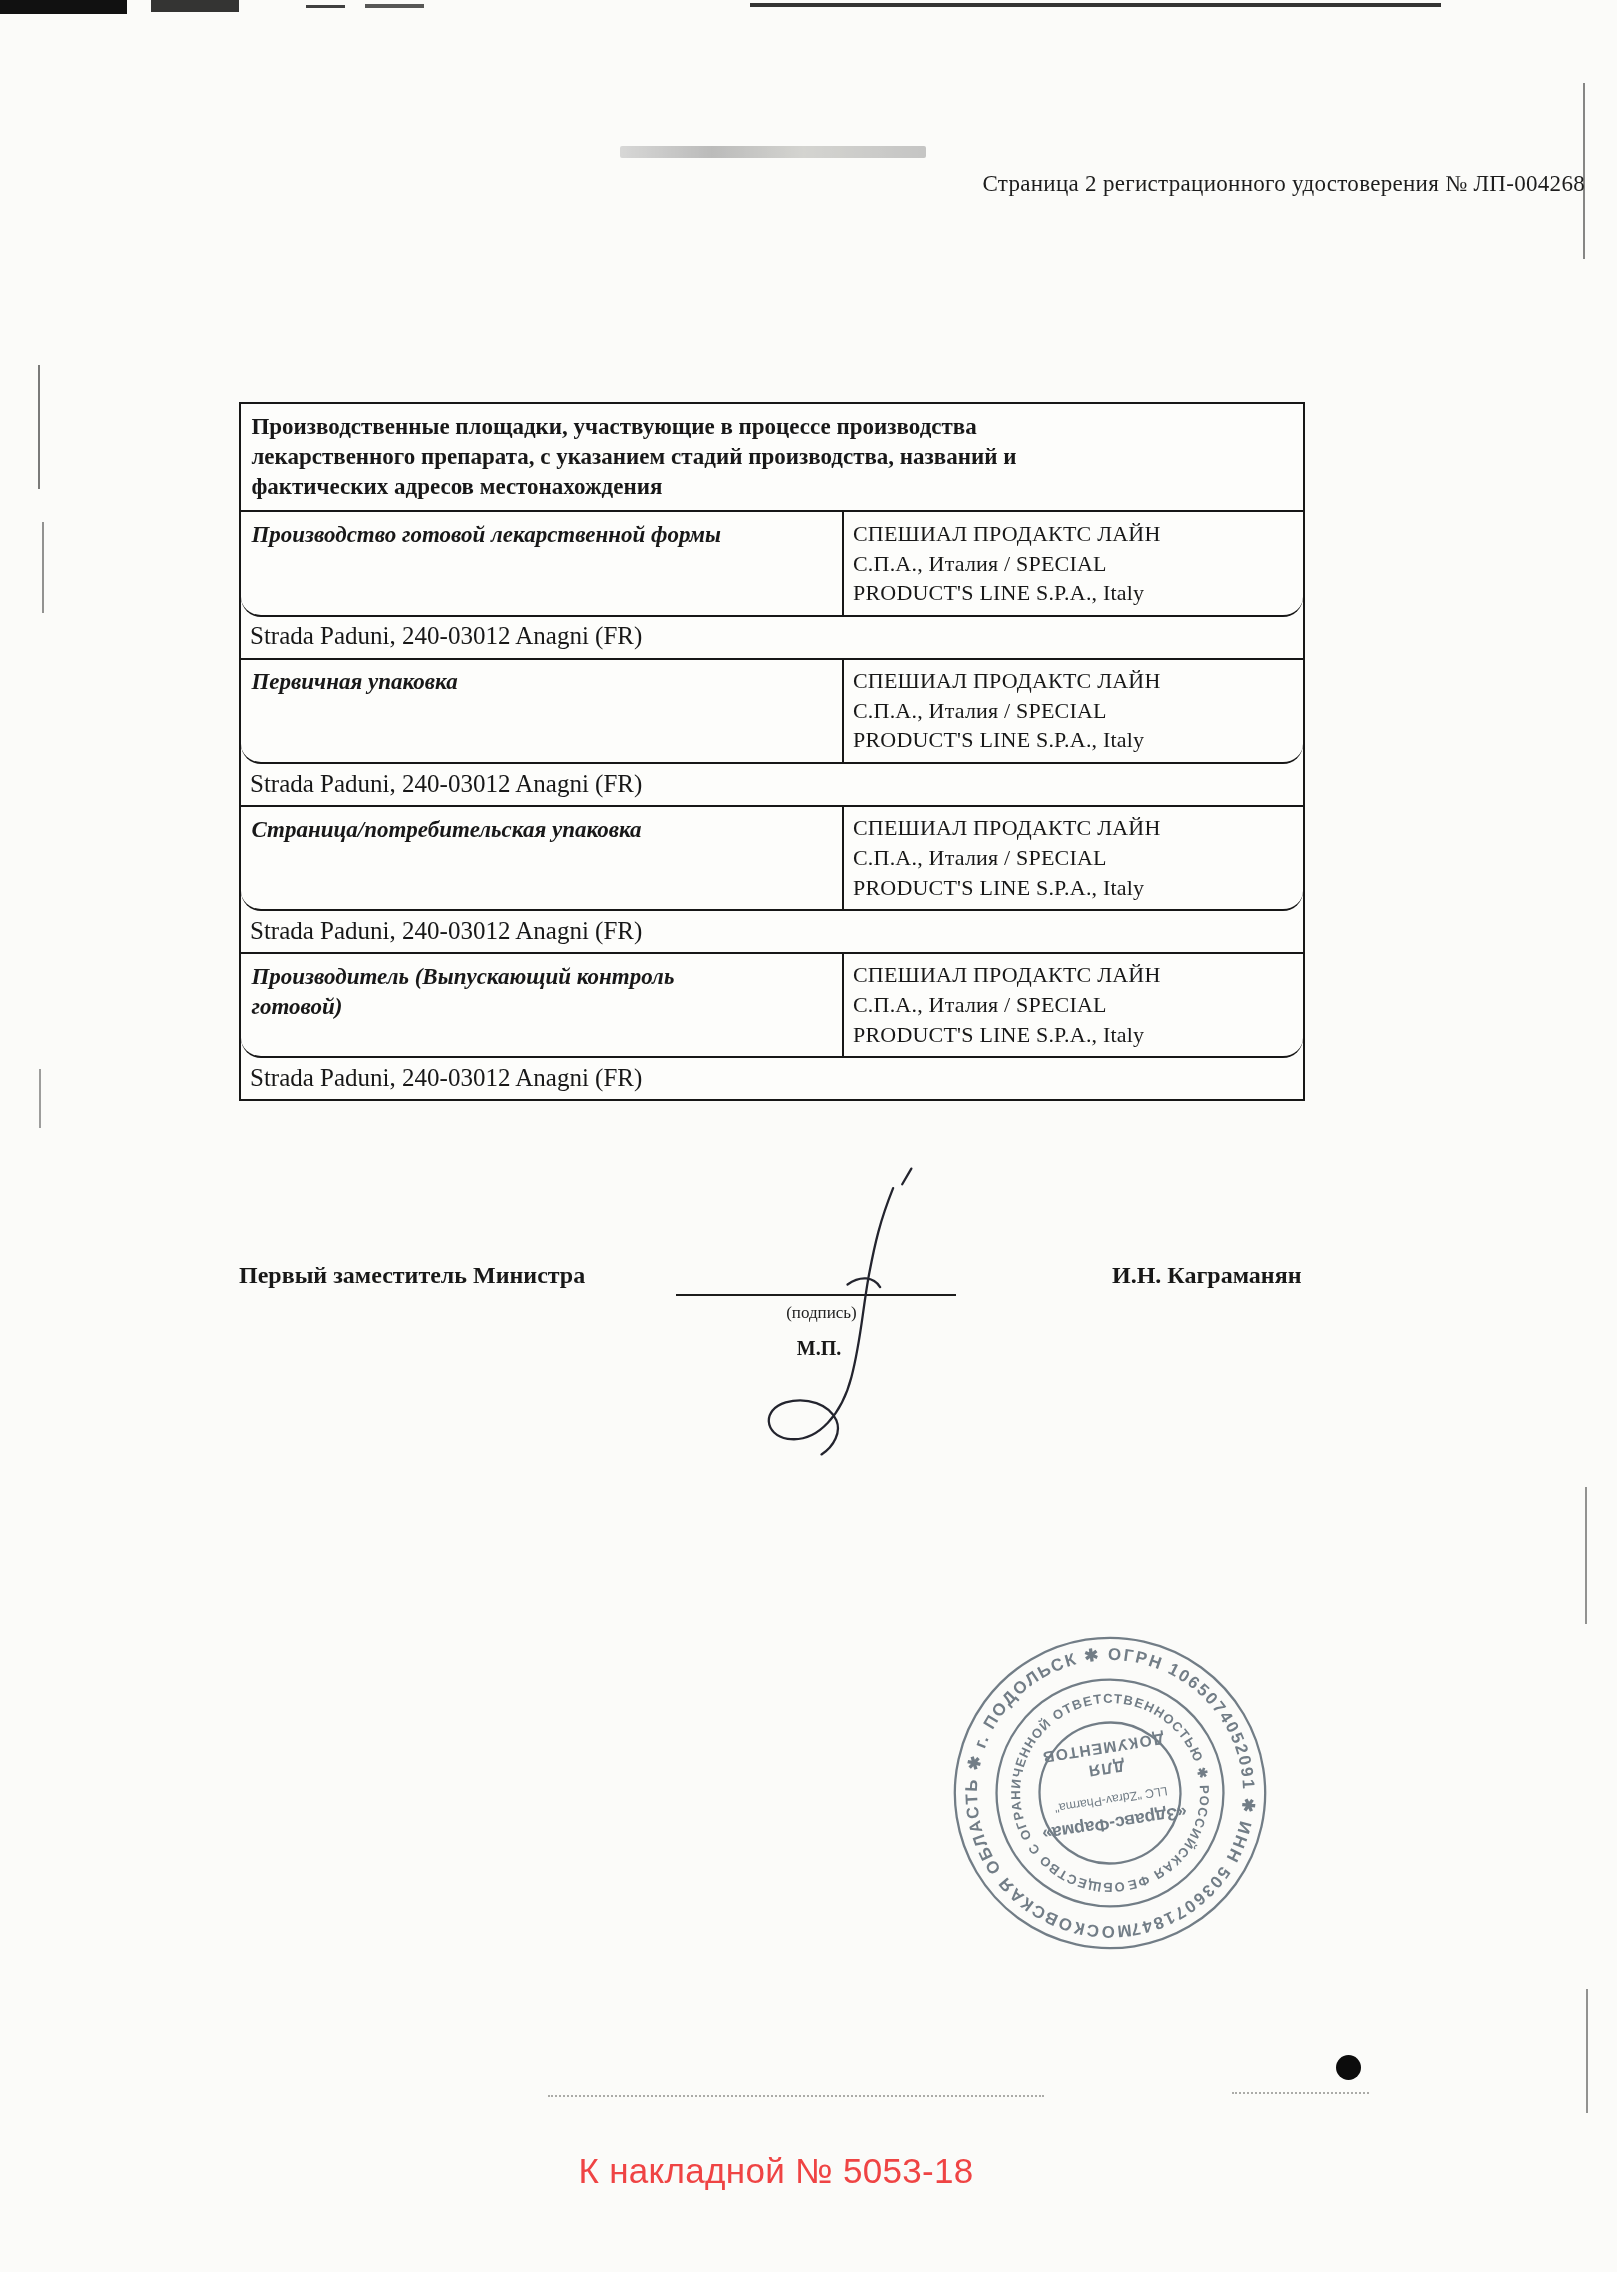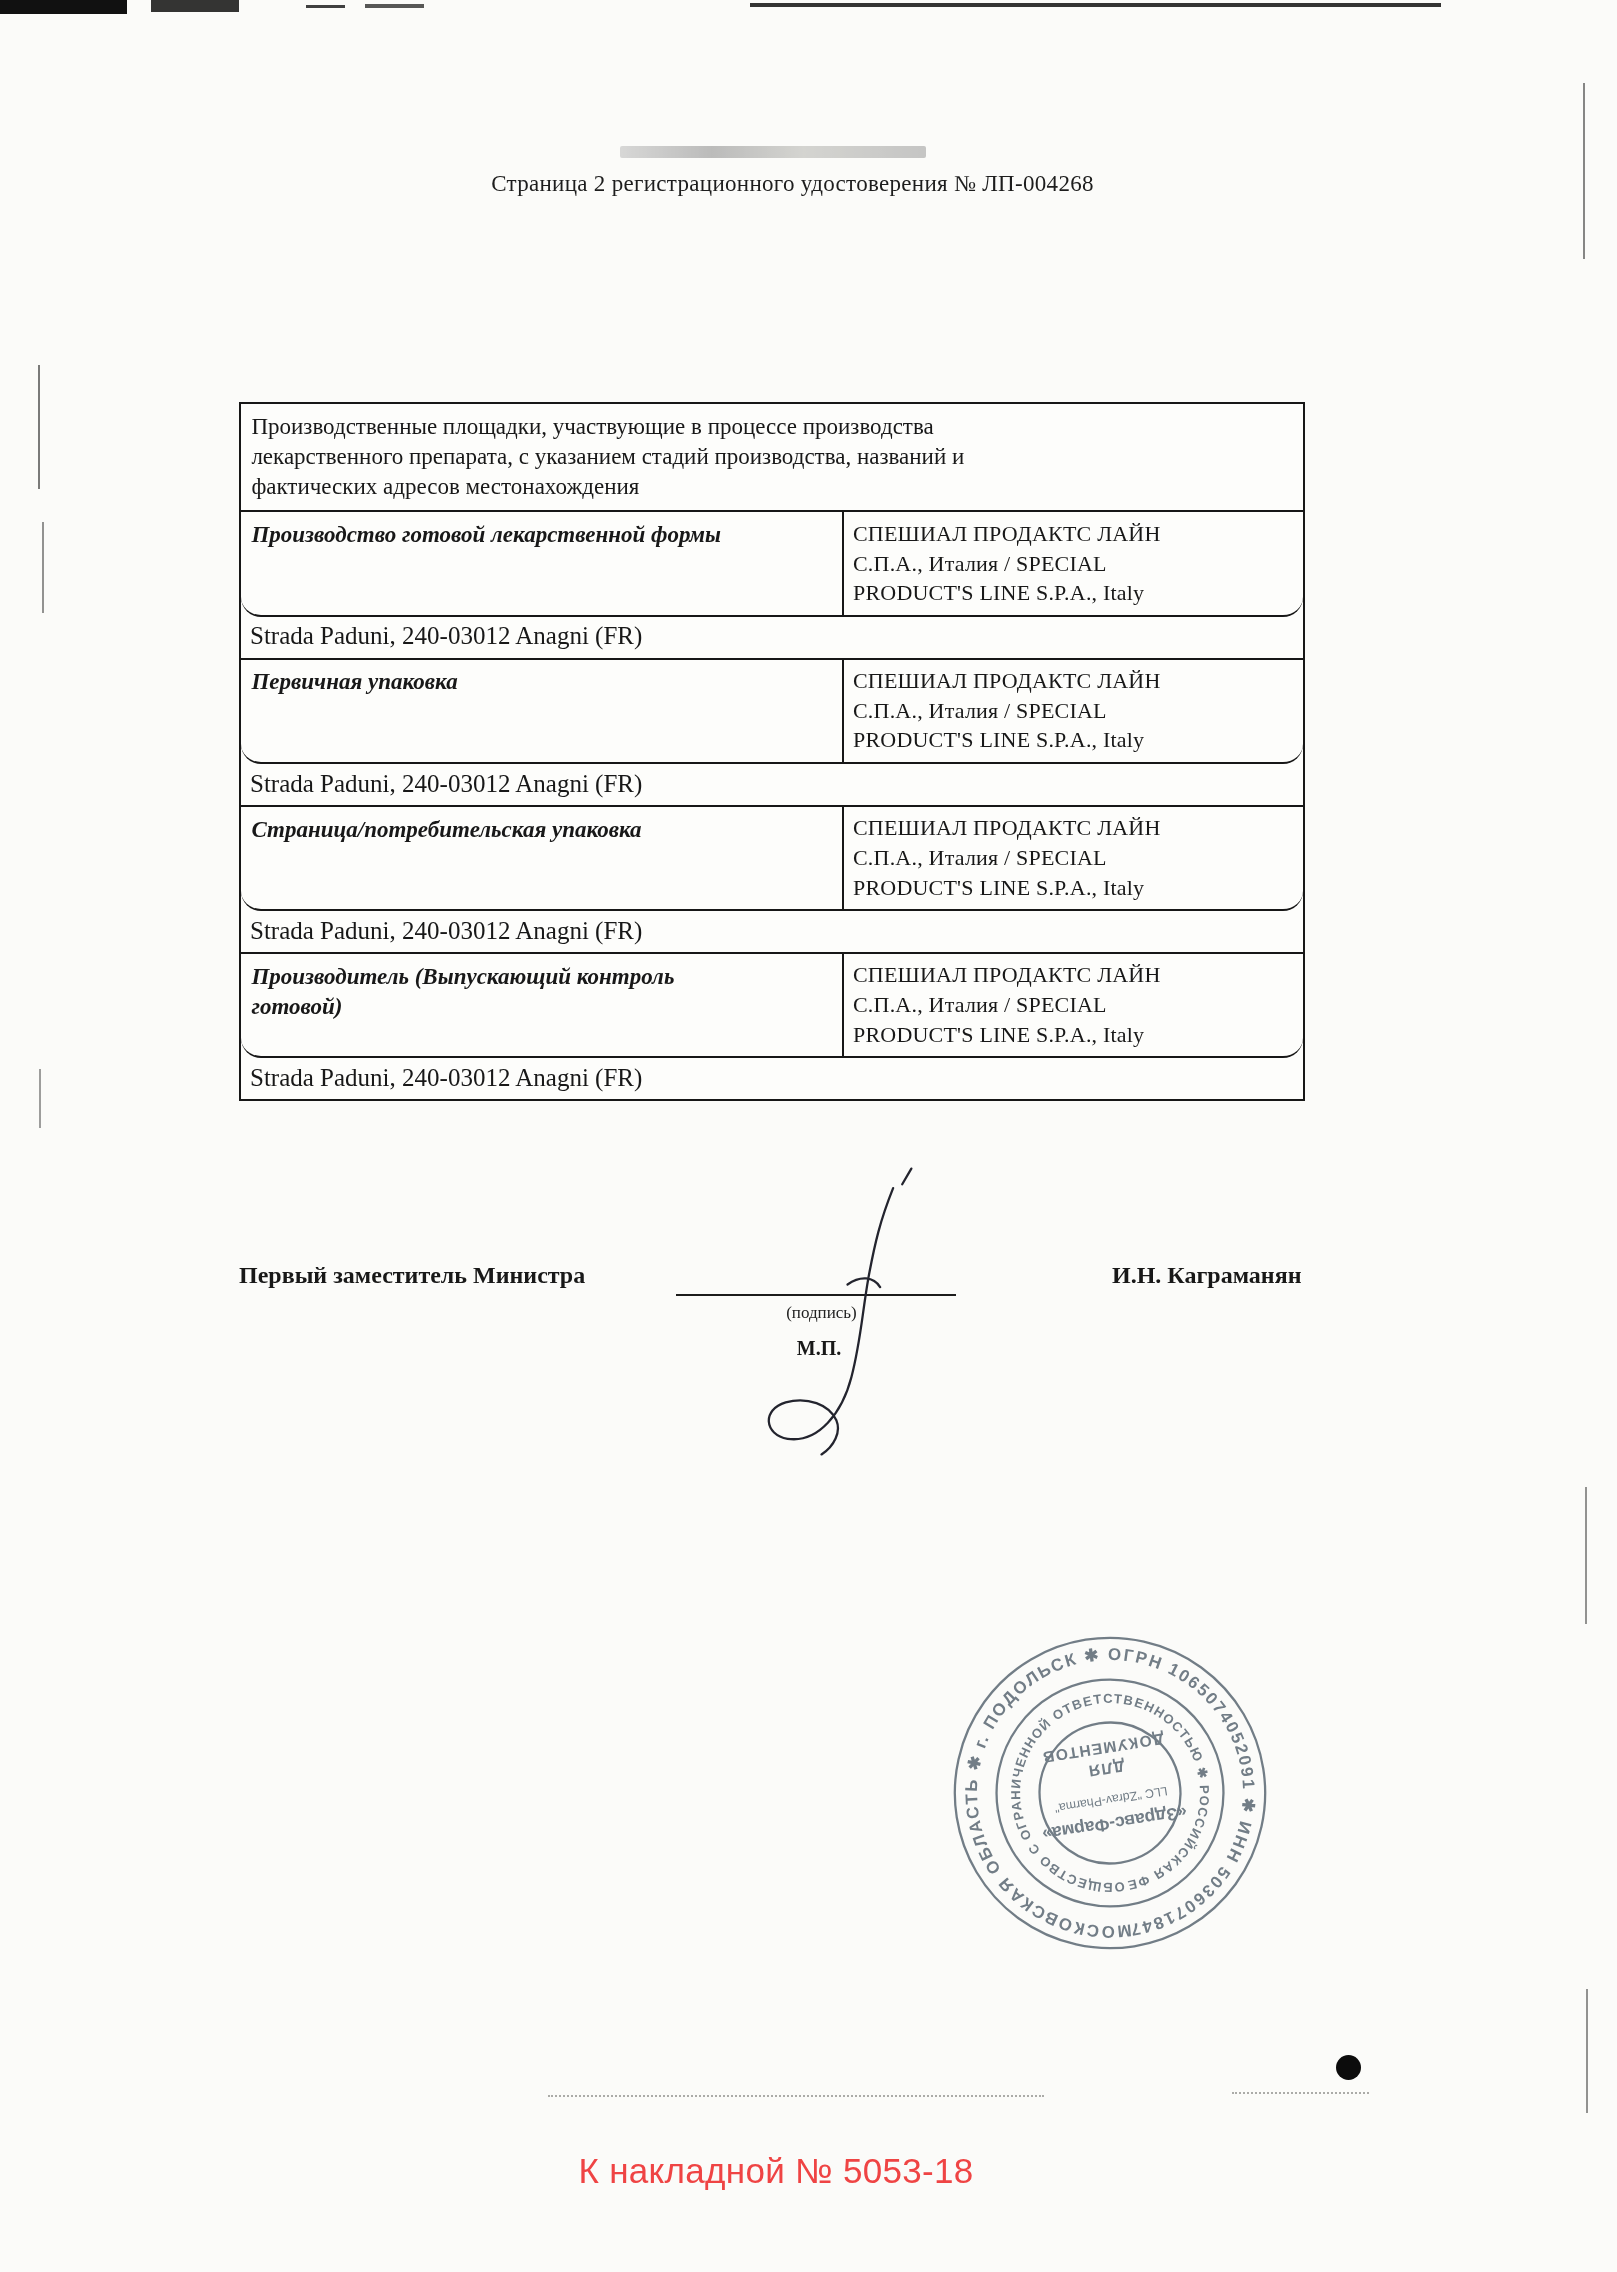--- a/index.html
+++ b/index.html
@@ -6,31 +6,31 @@
   html,body { width: 1617px; height: 2273px; }
   body { font-family: "Liberation Serif", serif; background: #e9e9e7; }
   .page {
     position: relative; width: 1617px; height: 2273px;
     background: #fbfbf9; color: #181818; overflow: hidden;
   }
 
   
   .header {
     position: absolute; top: 171px; left: 0; width: 1585px;
-    text-align: center; font-size: 23px; letter-spacing: 0.3px; color: #1d1d1d;
+    text-align: right; font-size: 23px; letter-spacing: 0.3px; color: #1d1d1d;
   }
 
   
   .table {
     position: absolute; left: 239px; top: 402px; width: 1066px;
     border: 2.6px solid #171717; background: #fdfdfb;
   }
   .table > :last-child { border-bottom: none; }
   .t-title {
-    padding: 7.8px 10.4px 9px; font-weight: normal; font-size: 23px;
+    padding: 7.8px 10.4px 9px; font-weight: bold; font-size: 23px;
     line-height: 1.3; border-bottom: 2.6px solid #171717; white-space: pre-line;
   }
   .t-row { display: flex; border-bottom: 2.6px solid #171717; border-radius: 20px; }
   .t-stage {
     width: 603px; padding: 7.8px 10.4px; border-right: 2.6px solid #171717;
     font-weight: bold; font-style: italic; font-size: 23px; line-height: 1.3;
     white-space: pre-line;
   }
   .t-company {
     flex: 1; padding: 6.5px 9px; font-size: 22px; line-height: 1.35;

